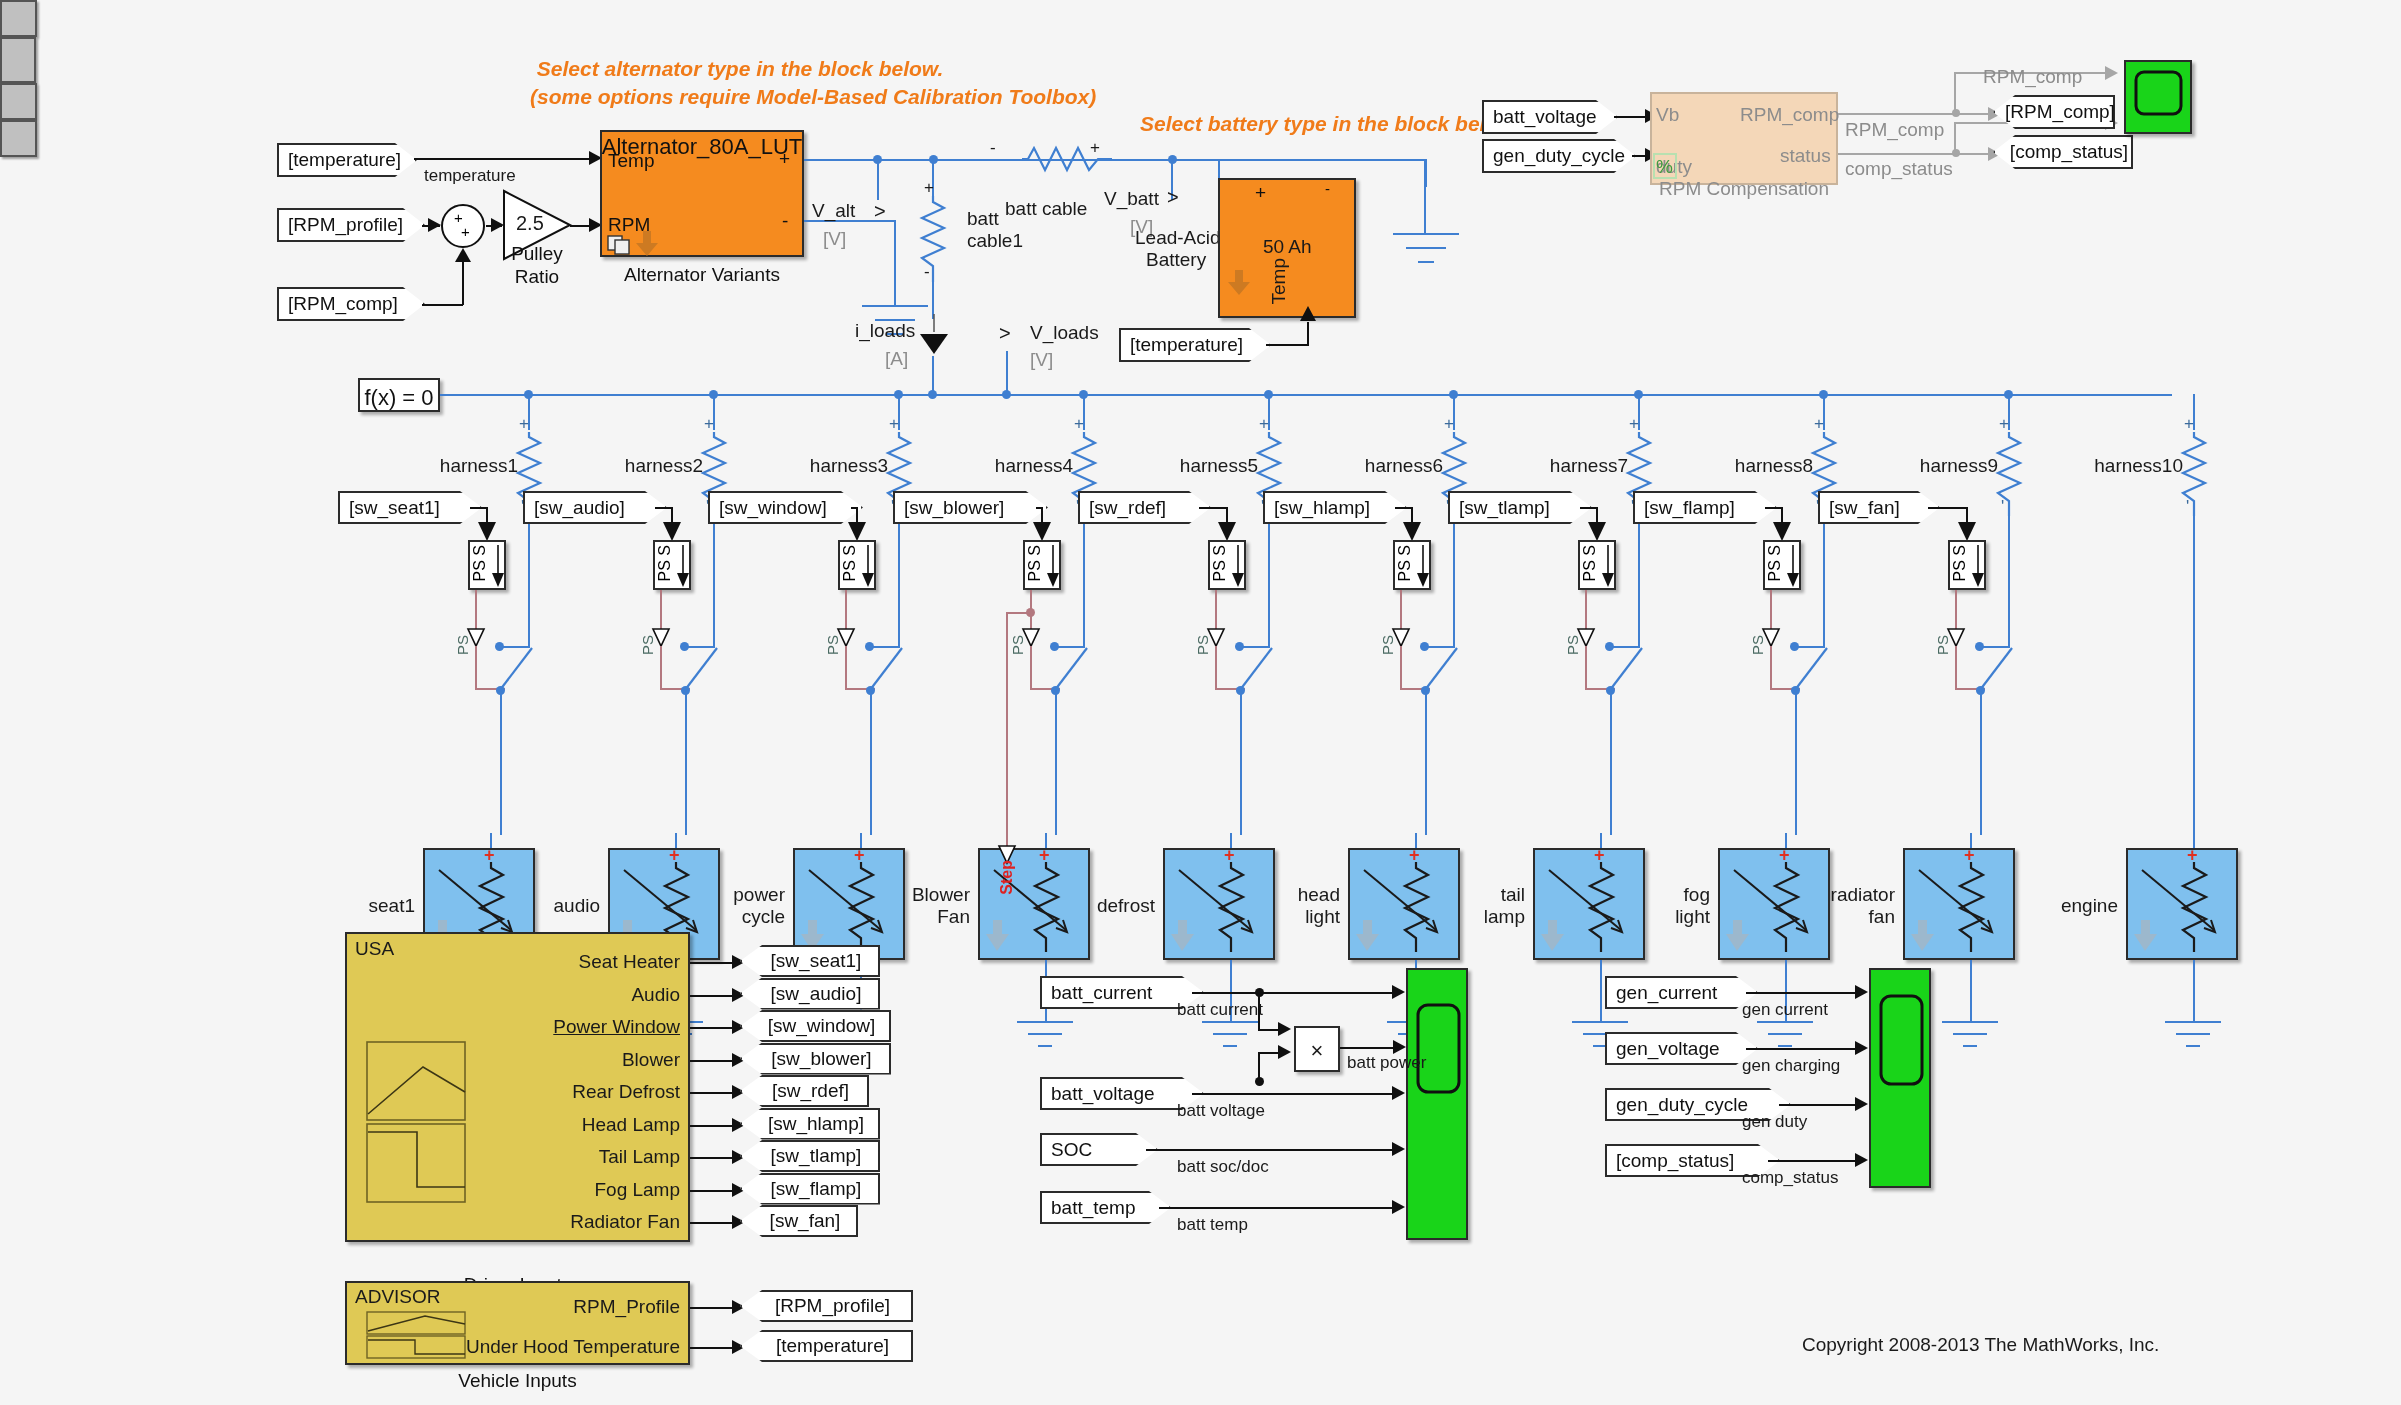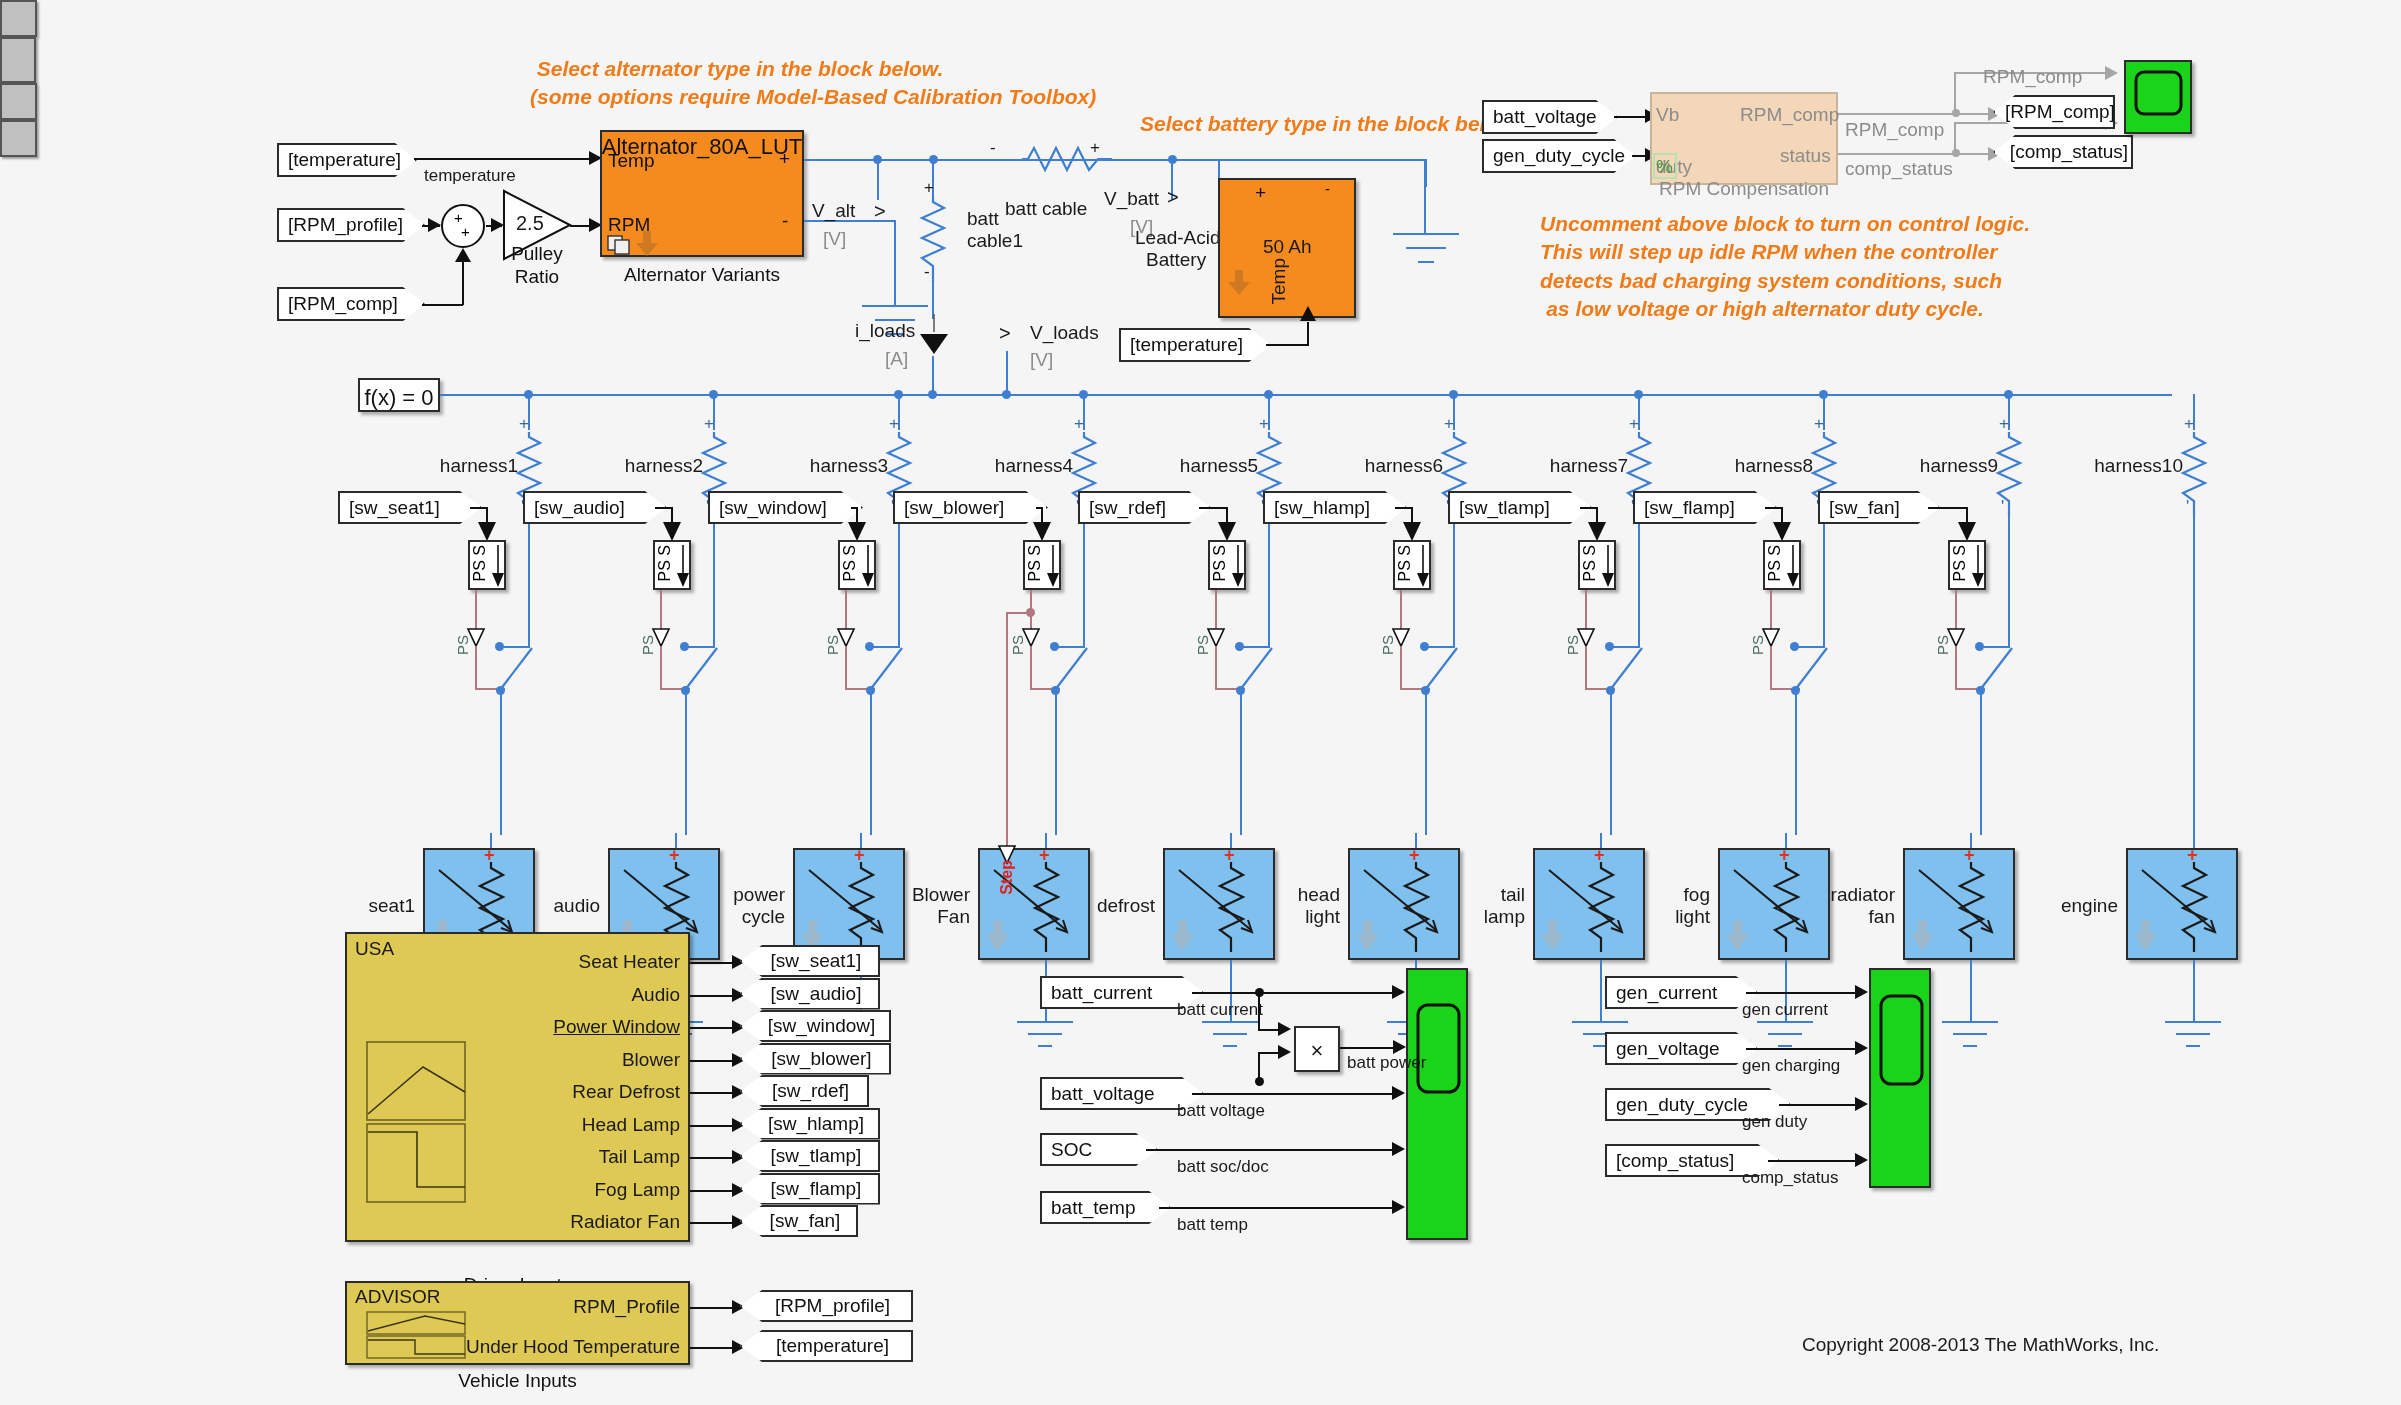--- a/index.html
+++ b/index.html
@@ -52,24 +52,20 @@
   .cap{position:absolute;font-size:19px;color:#111;white-space:nowrap;text-align:center;}
 </style>
 </head>
 <body>
 
 <div id="canvas">
 
   <div class="note" style="left:530px;top:55px;width:420px;">Select alternator type in the block below.
 (some options require Model-Based Calibration Toolbox)</div>
   <div class="note" style="left:1140px;top:110px;width:320px;">Select battery type in the block below.</div>
-  <div class="note" style="left:1540px;top:210px;width:450px;">Uncomment above block to turn on control logic.
-This will step up idle RPM when the controller
-detects bad charging system conditions, such
-as low voltage or high alternator duty cycle.</div>
   <div class="lbl" style="left:1802px;top:1334px;font-size:19px;">Copyright 2008-2013 The MathWorks, Inc.</div>
 
   <div class="tagf" style="left:277px;top:143px;width:140px;height:34px;">[temperature]</div>
   <div class="lbl sm" style="left:424px;top:166px;">temperature</div>
   <div class="bk bkh" style="left:414px;top:158px;width:175px;"></div>
   <div class="ar" style="left:589px;top:151px;"></div>
 
   <div class="tagf" style="left:277px;top:208px;width:148px;height:34px;">[RPM_profile]</div>
   <div class="tagf" style="left:277px;top:287px;width:148px;height:34px;">[RPM_comp]</div>
 

